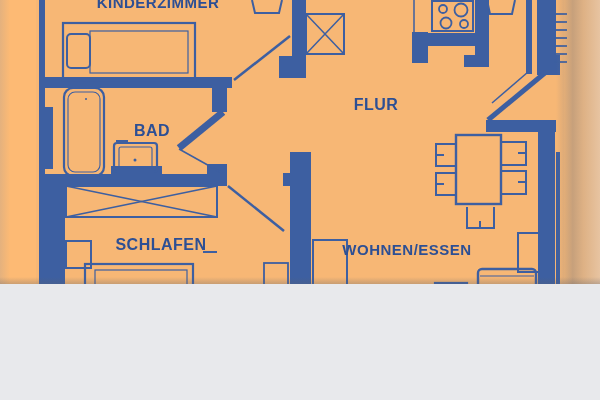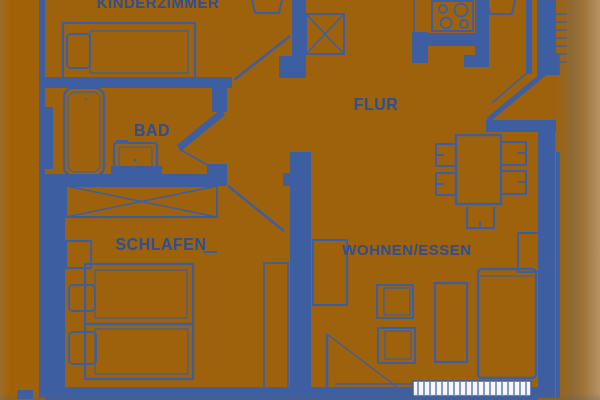--- a/index.html
+++ b/index.html
@@ -1,18 +1,18 @@
 <!DOCTYPE html>
 <html><head>
 <meta charset="utf-8">
 <style>
   html,body{margin:0;padding:0;background:#e8e9ec;}
   .page{
-    position:relative;width:600px;height:400px;overflow:hidden;
-    background:#a16207;
+    position:relative;width:600px;height:284px;overflow:hidden;
+    background:#fdba74;
     font-family:"Liberation Sans", sans-serif;
   }
   .plan-svg{position:absolute;left:0;top:0;display:block;}
   .shadow-right{
     position:absolute;top:0;right:0;width:44px;height:100%;
     background:linear-gradient(90deg, rgba(110,118,135,0) 0%, rgba(110,118,135,0.38) 38%, rgba(150,156,170,0.30) 62%, rgba(205,208,216,0.45) 100%);
     pointer-events:none;
   }
   .shadow-bottom{
     position:absolute;left:0;bottom:0;width:100%;height:7px;

